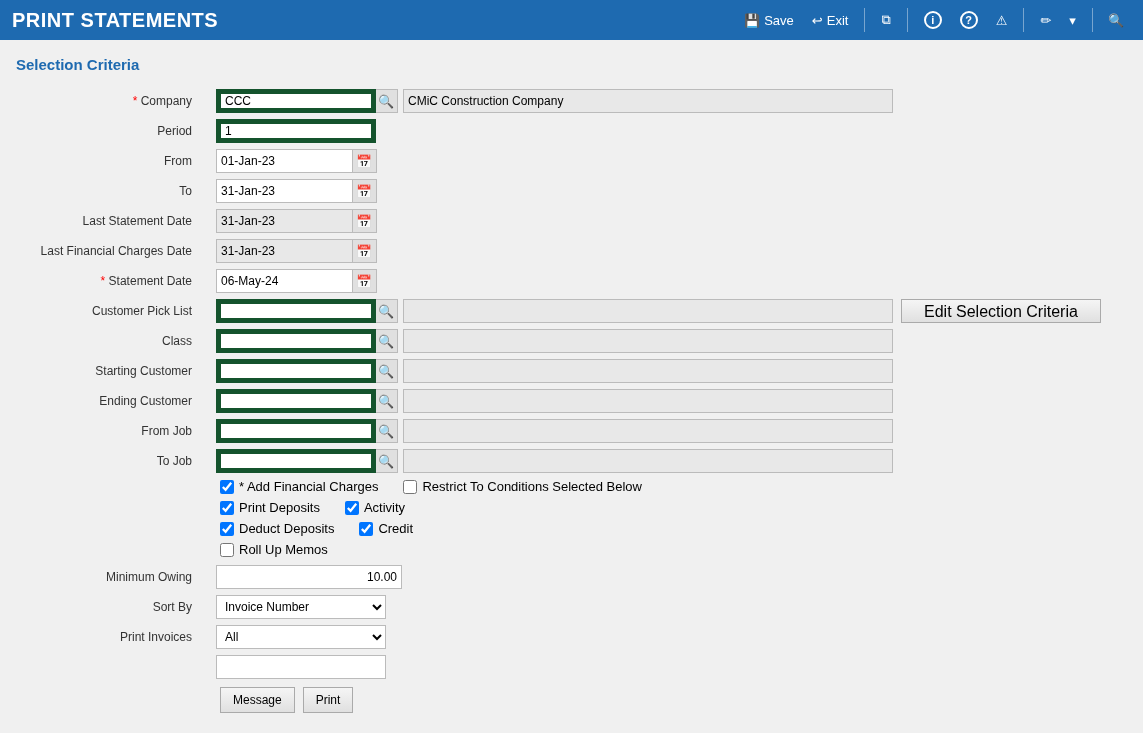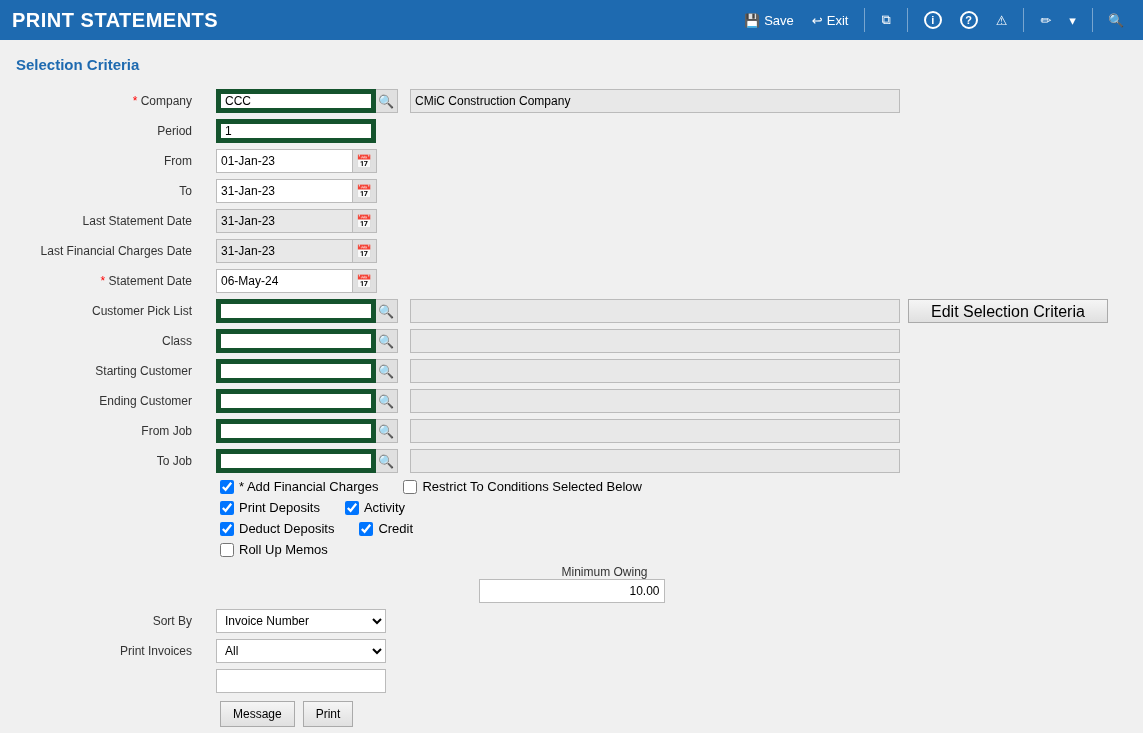--- a/index.html
+++ b/index.html
@@ -131,21 +131,21 @@
       font-size: 11px;
     }
 
     .description-field {
       width: 490px;
       border: 1px solid #bbb;
       background: #e8e8e8;
       height: 24px;
       padding: 2px 4px;
       font-size: 12px;
-      margin-left: 12px;
+      margin-left: 5px;
     }
 
     .edit-criteria-btn {
       margin-left: 8px;
       padding: 3px 22px;
       border: 1px solid #aaa;
       background: linear-gradient(to bottom, #f5f5f5, #e0e0e0);
       cursor: pointer;
       font-size: 16px;
       height: 24px;
@@ -451,21 +451,21 @@
         </label>
       </div>
       <div class="checkbox-row">
         <label class="checkbox-item">
           <input type="checkbox" style="">
           <span>Roll Up Memos</span>
         </label>
       </div>
     </div>
 
-    <div class="form-row" style="margin-top: 8px; flex-direction: column;">
+    <div class="form-row" style="margin-top: 8px;">
       <label class="form-label">Minimum Owing</label>
       <input class="number-input" type="text" value="10.00" style="">
     </div>
 
     <div class="form-row">
       <label class="form-label">Sort By</label>
       <select class="select-input">
         <option value="Invoice Number">Invoice Number</option>
         <option value="Customer">Customer</option>
         <option value="Name">Name</option>

